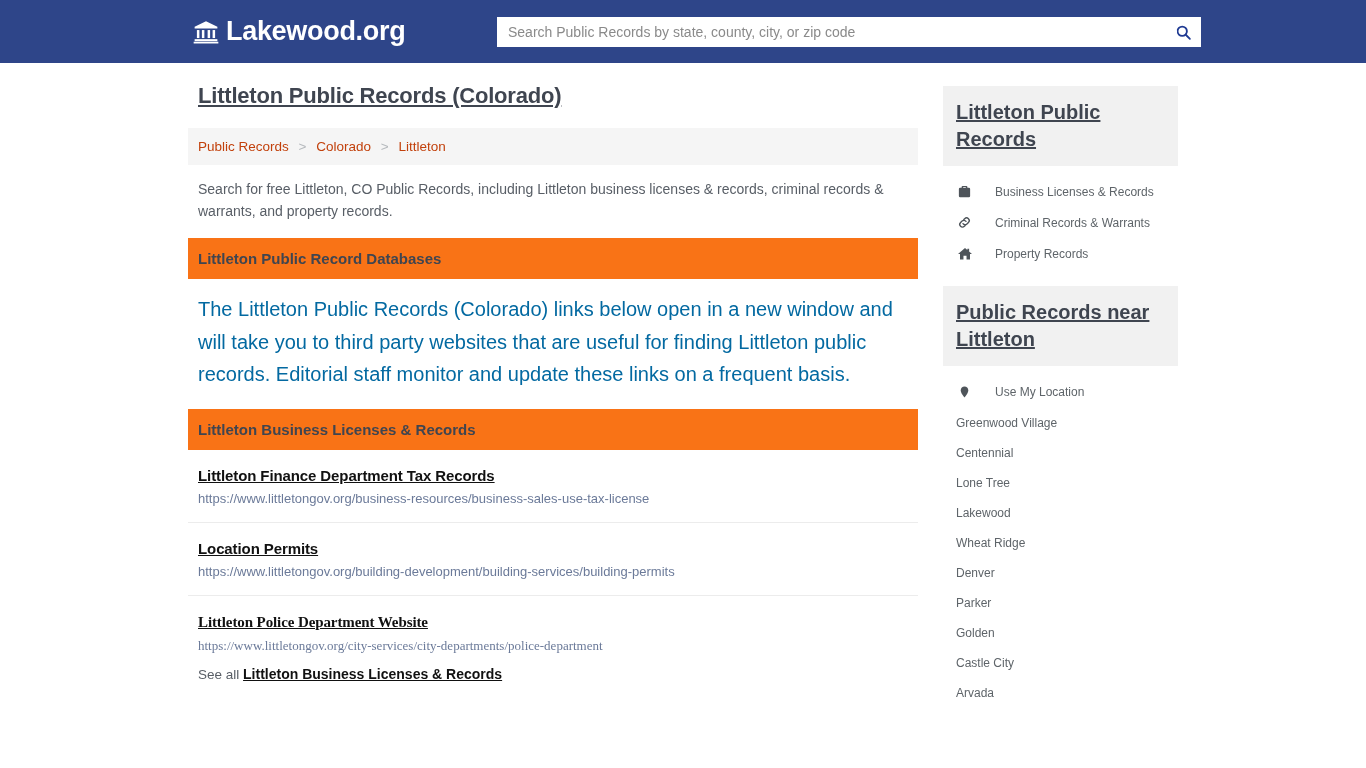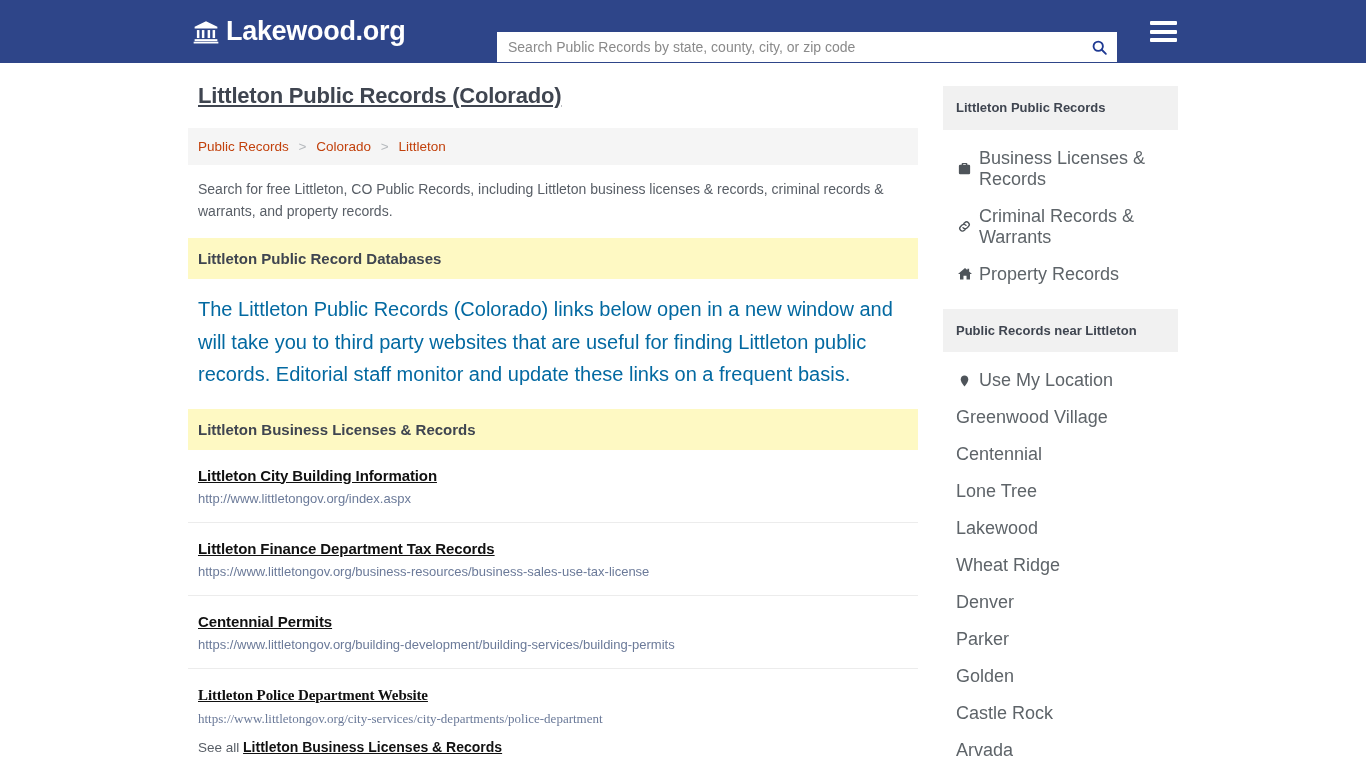--- a/index.html
+++ b/index.html
@@ -33,22 +33,22 @@
     font-size: 27px;
     font-weight: bold;
     letter-spacing: -0.3px;
     color: #ffffff;
     line-height: 1;
     white-space: nowrap;
   }
   .search-wrap {
     position: absolute;
     left: 497px;
-    top: 32px;
-    width: 620px;
+    top: 17px;
+    width: 704px;
     height: 30px;
     background: #ffffff;
     border: 1px solid #ffffff;
     display: flex;
     align-items: center;
   }
   .search-input {
     flex: 1 1 auto;
     height: 28px;
     border: none;
@@ -130,21 +130,21 @@
   .intro {
     font-size: 14px;
     line-height: 1.55;
     color: #585e66;
     padding: 14px 10px 16px 10px;
     margin: 0;
   }
 
   
   .section-head {
-    background: #fef9c3;
+    background: #f97316;
     padding: 12px 10px;
     font-size: 15px;
     font-weight: bold;
     color: #3f4550;
     margin: 0;
   }
 
   .section-body {
     font-size: 20px;
     line-height: 1.62;
@@ -186,33 +186,34 @@
     font-weight: bold;
     text-decoration: underline;
     font-size: 14px;
   }
 
   
   .widget { margin-bottom: 16px; }
   .widget-head {
     background: #f1f1f1;
     padding: 13px 13px;
-    font-size: 13px;
+    font-size: 20px;
     font-weight: bold;
     color: #3f4550;
     line-height: 1.35;
+    text-decoration: underline;
   }
   .widget-list { list-style: none; margin: 0; padding: 10px 0 0 0; }
   .widget-list li { padding: 0; }
   .widget-link {
     display: flex;
     align-items: center;
-    gap: 6px;
+    gap: 22px;
     padding: 8px 13px;
-    font-size: 18px;
+    font-size: 12px;
     color: #5e6469;
     text-decoration: none;
   }
   .widget-link .wicon {
     width: 17px;
     flex: none;
     display: flex;
     align-items: center;
     justify-content: center;
     color: #4e545a;
@@ -275,29 +276,25 @@
 
       <p class="intro">Search for free Littleton, CO Public Records, including Littleton business licenses &amp; records, criminal records &amp; warrants, and property records.</p>
 
       <h2 class="section-head">Littleton Public Record Databases</h2>
       <p class="section-body">The Littleton Public Records (Colorado) links below open in a new window and will take you to third party websites that are useful for finding Littleton public records. Editorial staff monitor and update these links on a frequent basis.</p>
 
       <h2 class="section-head">Littleton Business Licenses &amp; Records</h2>
 
       <ul class="link-list">
         <li class="link-item">
-          <a class="link-title" href="#">Littleton City Building Information</a>
-          <a class="link-url" href="#">http://www.littletongov.org/index.aspx</a>
-        </li>
-        <li class="link-item">
           <a class="link-title" href="#">Littleton Finance Department Tax Records</a>
           <a class="link-url" href="#">https://www.littletongov.org/business-resources/business-sales-use-tax-license</a>
         </li>
         <li class="link-item">
-          <a class="link-title" href="#">Centennial Permits</a>
+          <a class="link-title" href="#">Location Permits</a>
           <a class="link-url" href="#">https://www.littletongov.org/building-development/building-services/building-permits</a>
         </li>
         <li class="link-item">
           <a class="link-title" href="#">Littleton Police Department Website</a>
           <a class="link-url" href="#">https://www.littletongov.org/city-services/city-departments/police-department</a>
         </li>
       </ul>
 
       <div class="see-all">
         <span>See all</span>
@@ -393,21 +390,21 @@
               <span>Parker</span>
             </a>
           </li>
           <li>
             <a class="widget-link no-icon" href="#">
               <span>Golden</span>
             </a>
           </li>
           <li>
             <a class="widget-link no-icon" href="#">
-              <span>Castle Rock</span>
+              <span>Castle City</span>
             </a>
           </li>
           <li>
             <a class="widget-link no-icon" href="#">
               <span>Arvada</span>
             </a>
           </li>
         </ul>
       </div>
 

